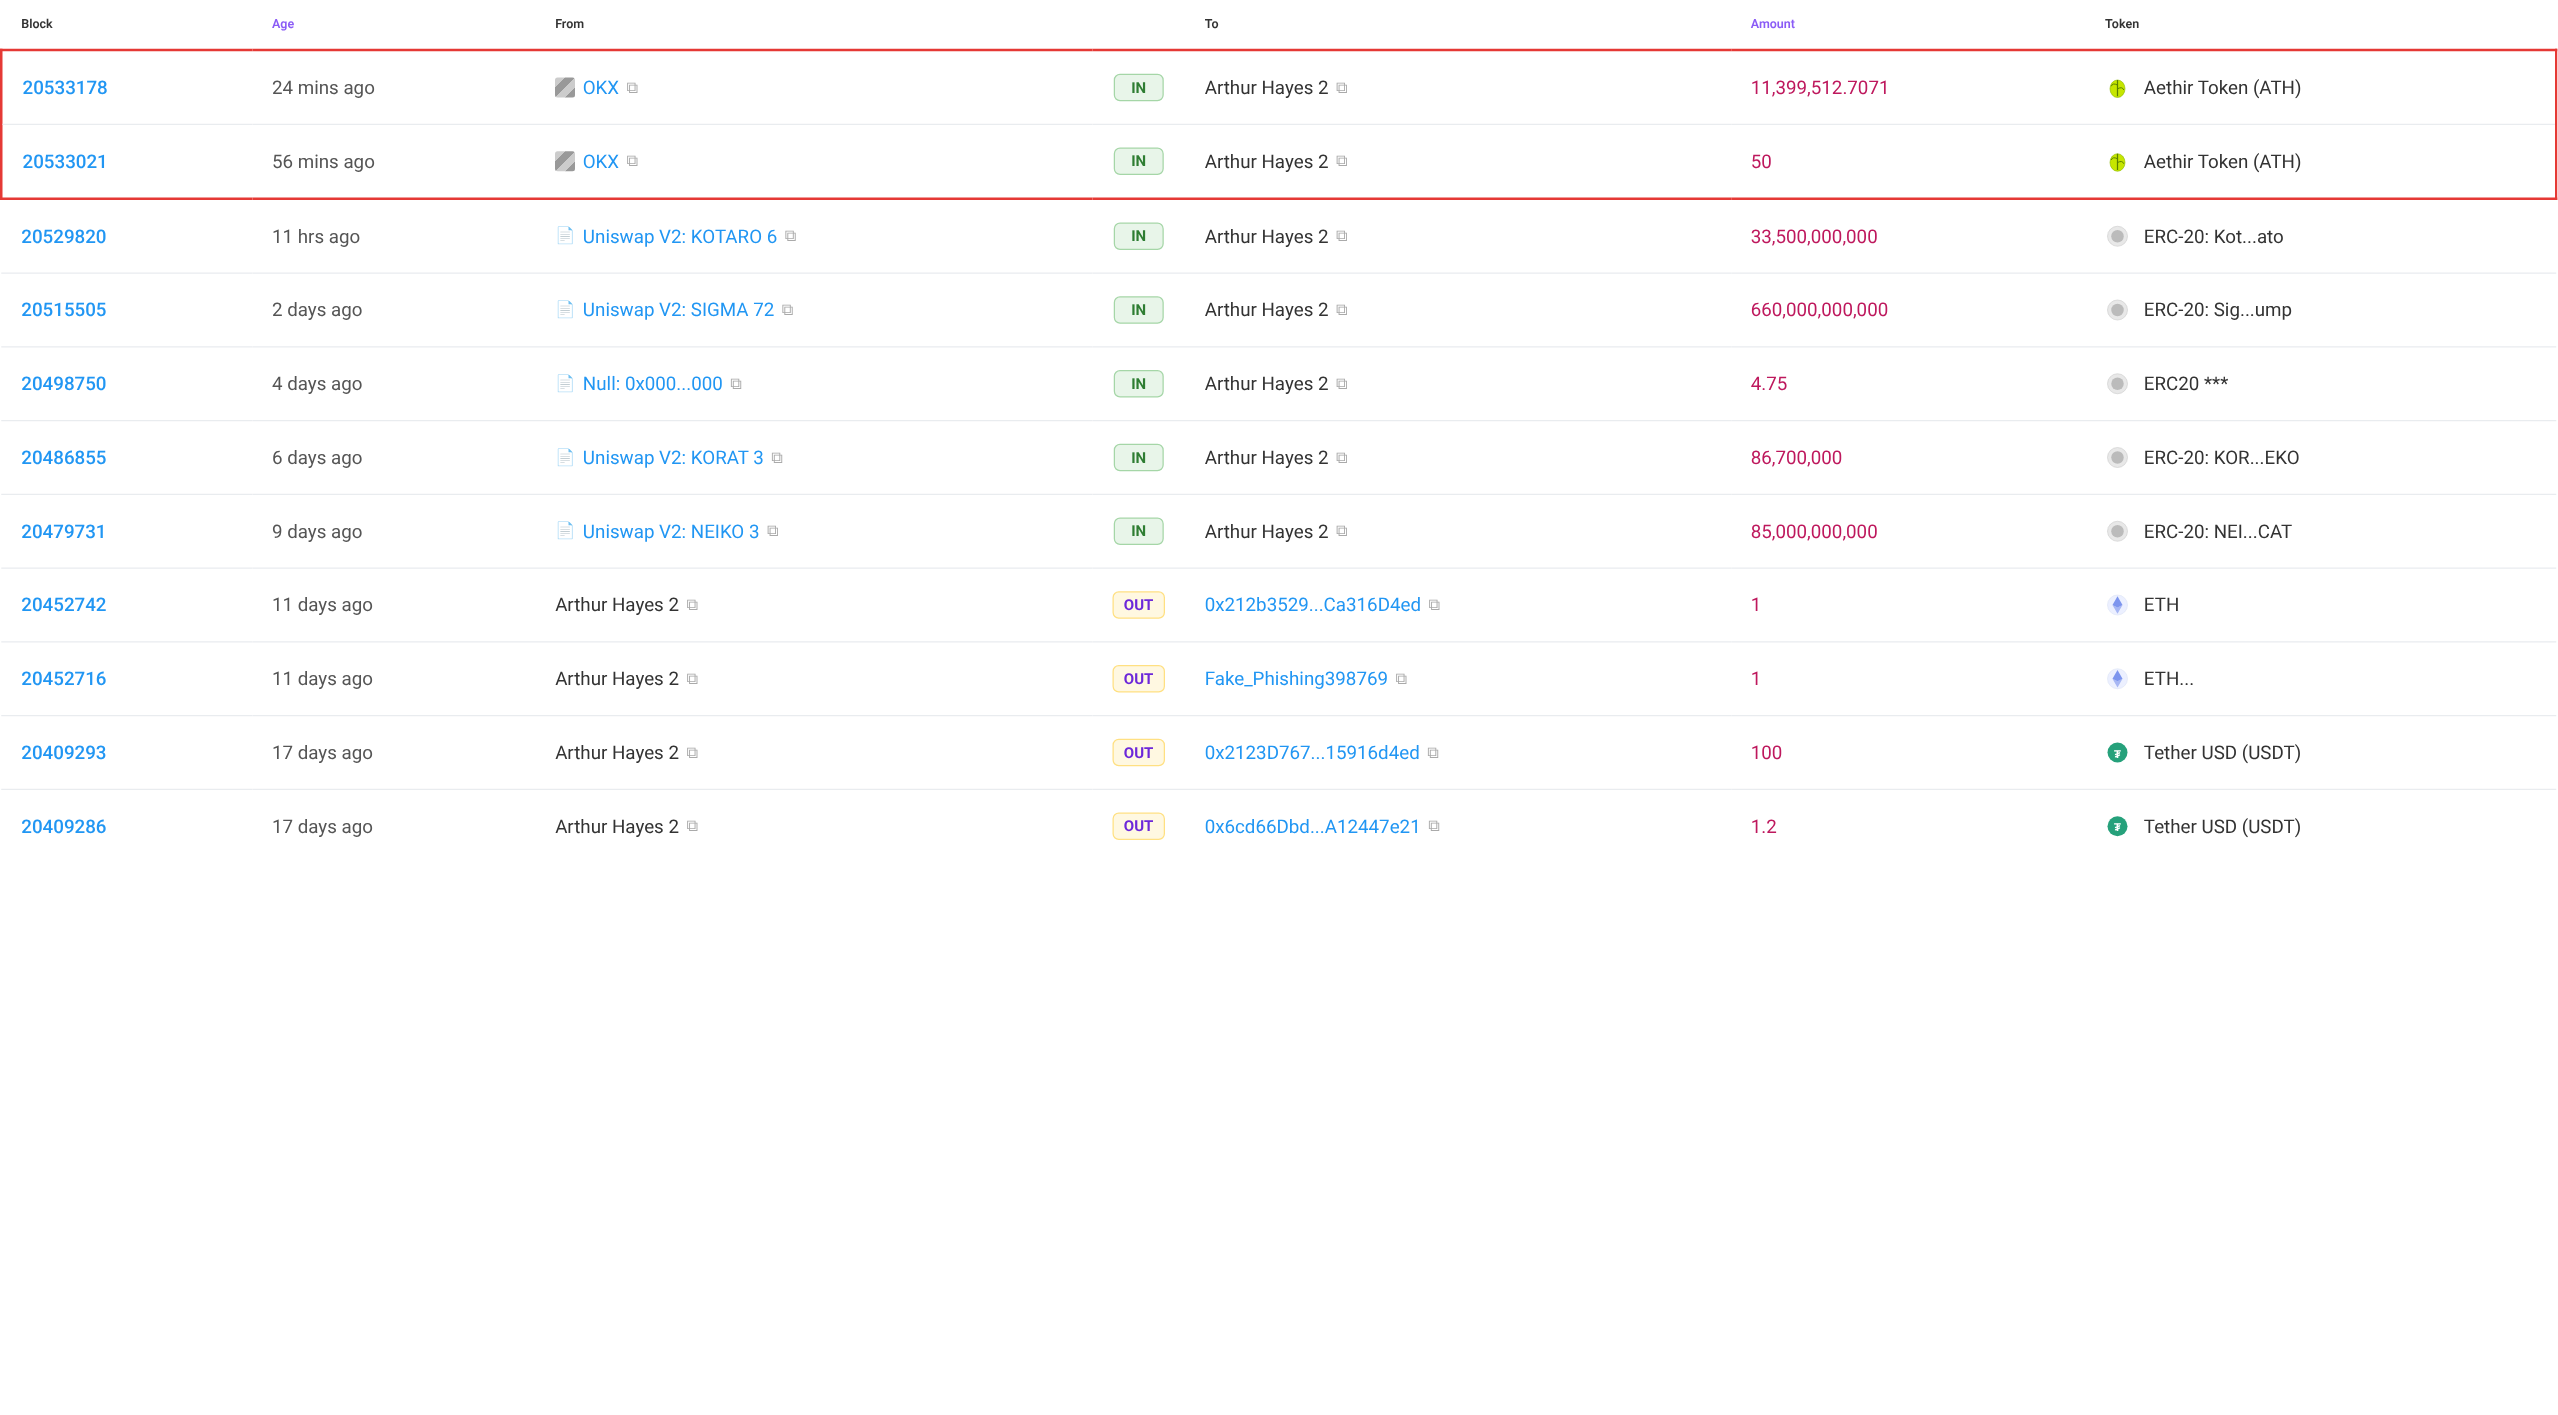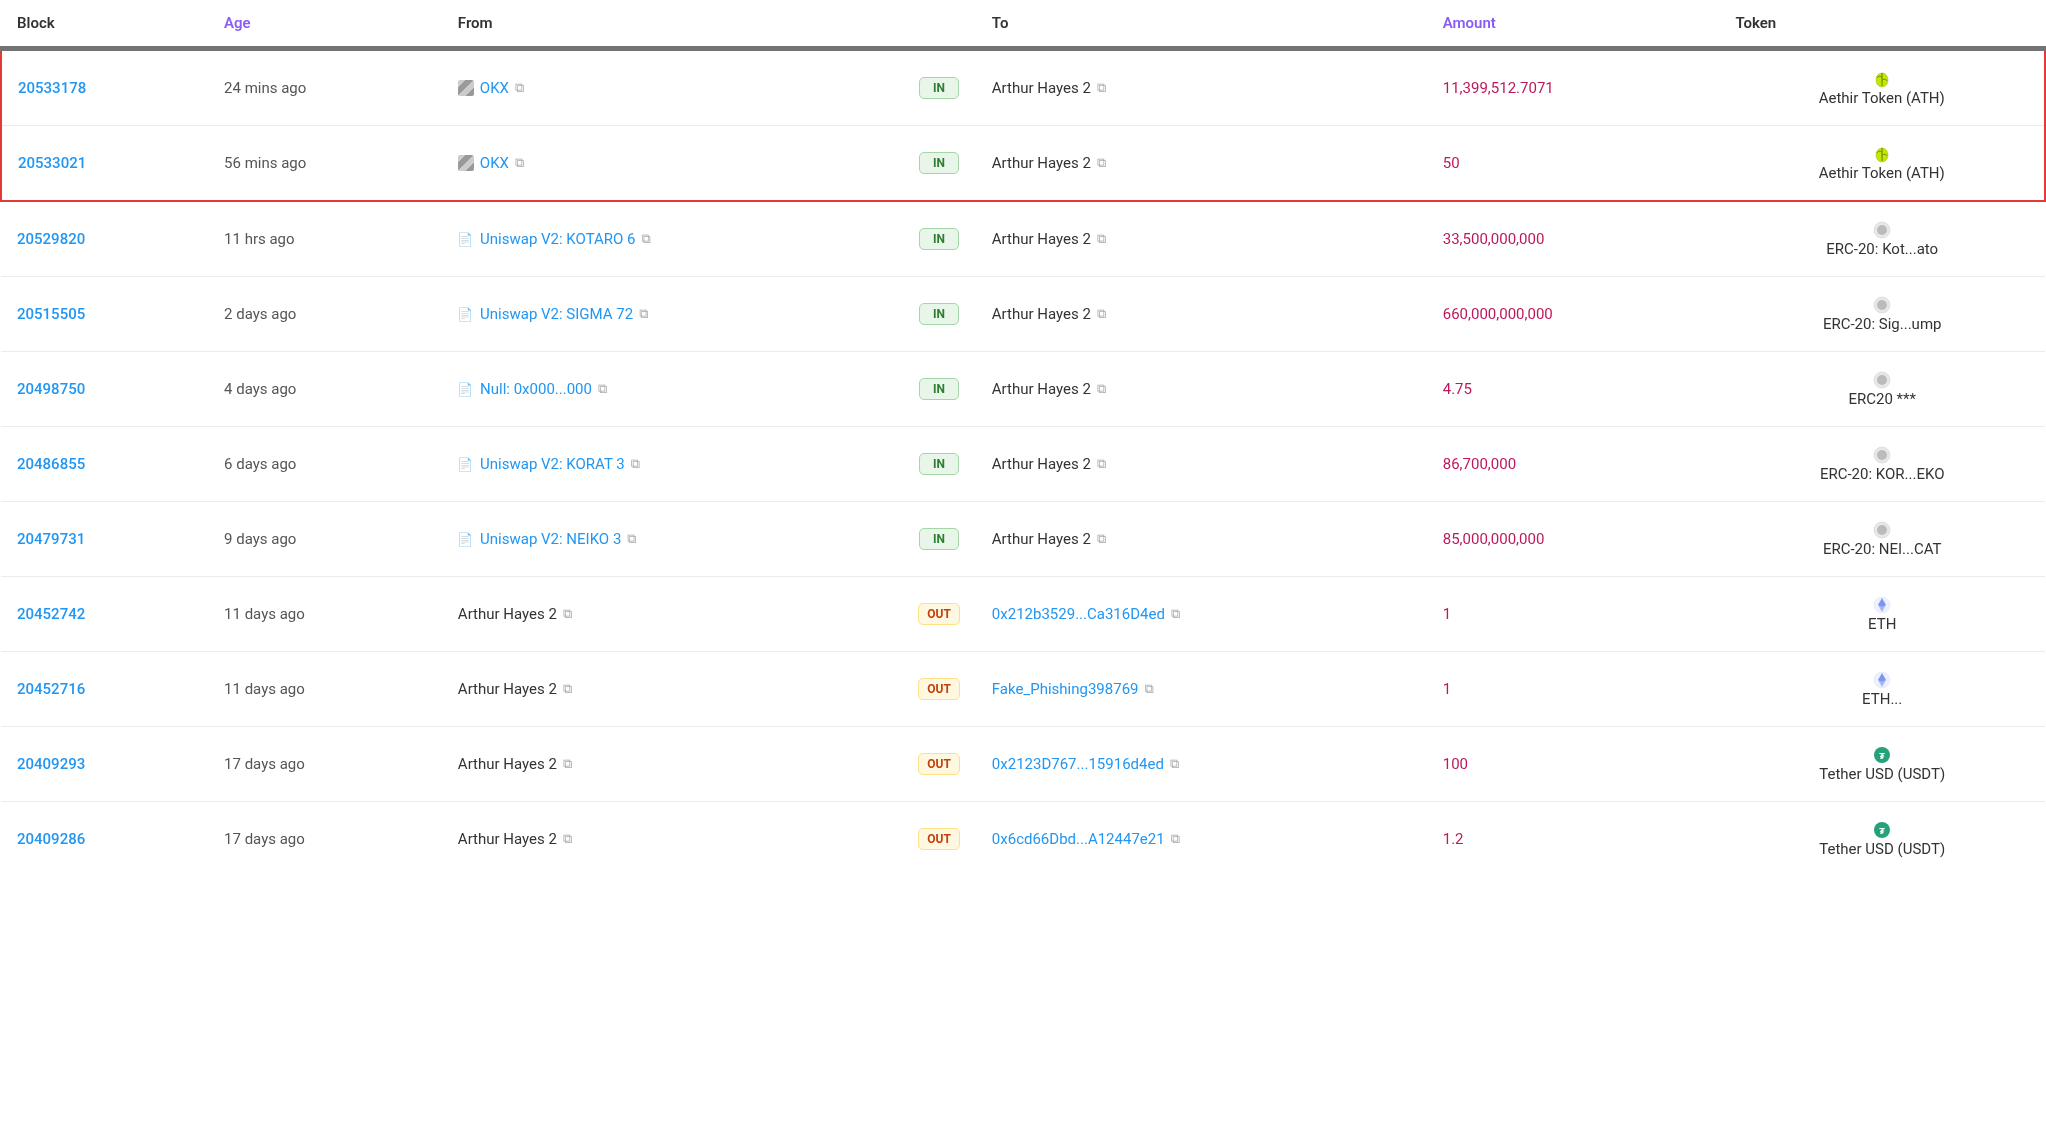--- a/index.html
+++ b/index.html
@@ -14,23 +14,23 @@
       padding: 0;
     }
     table {
       width: 100%;
       border-collapse: collapse;
     }
     thead th {
       padding: 14px 16px;
       text-align: left;
       font-weight: 600;
-      font-size: 15px;
+      font-size: 10px;
       color: #333;
-      border-bottom: 5px solid #737373;
+      border-bottom: 1px solid #737373;
       background: #fff;
     }
     thead th.sortable {
       color: #8b5cf6;
     }
     tbody tr {
       border-bottom: 1px solid #e9ecef;
     }
     tbody tr:last-child {
       border-bottom: none;
@@ -72,40 +72,39 @@
       min-width: 40px;
       text-align: center;
     }
     .badge-in {
       background: #e8f5e9;
       color: #2e7d32;
       border: 1px solid #a5d6a7;
     }
     .badge-out {
       background: #fff8e1;
-      color: #c2410c;
+      color: #6d28d9;
       border: 1px solid #ffe082;
     }
     .to-link {
       color: #2196F3;
       text-decoration: none;
     }
     .to-text {
       color: #333;
     }
     .amount-text {
       color: #be185d;
       font-variant-numeric: tabular-nums;
     }
     .token-cell {
       display: flex;
       align-items: center;
-      gap: 0;
+      gap: 11px;
       white-space: nowrap;
-      flex-direction: column;
     }
     .token-icon {
       width: 20px;
       height: 20px;
       display: inline-flex;
       align-items: center;
       justify-content: center;
       font-size: 16px;
       flex-shrink: 0;
     }

